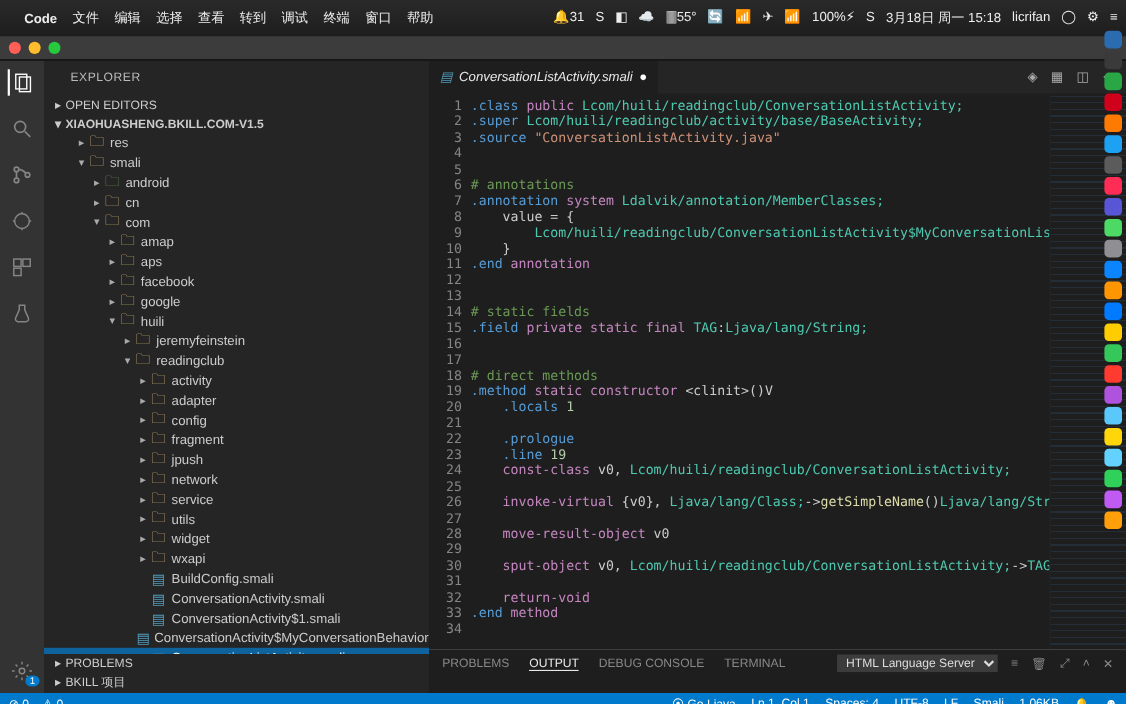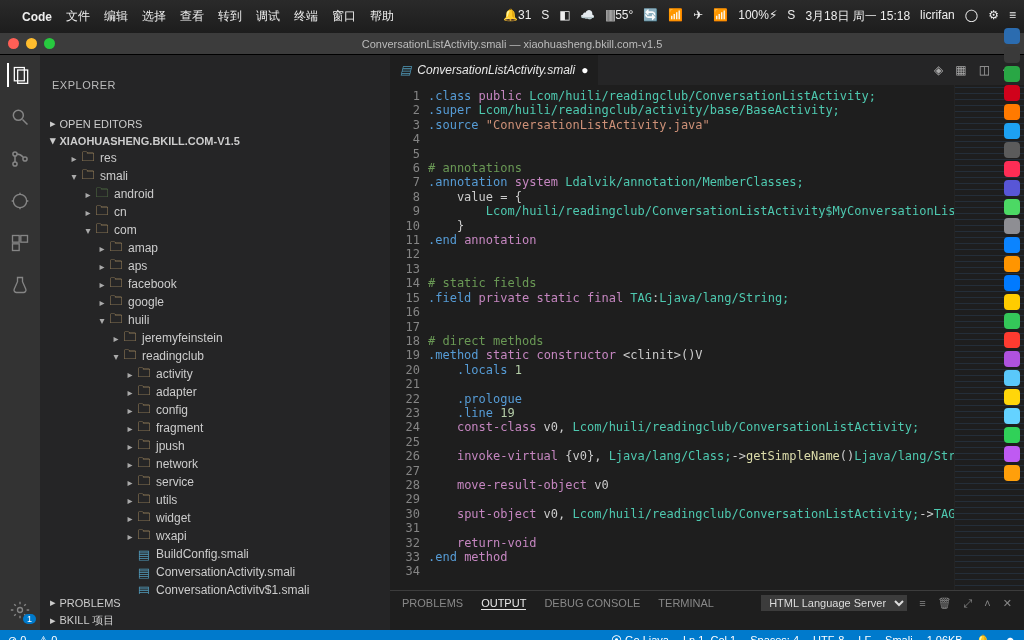--- a/index.html
+++ b/index.html
@@ -13,21 +13,21 @@
 .traffic span { width: 11px; height: 11px; border-radius: 50%; display: inline-block; }
 .tl-red { background:#ff5f56; } .tl-yel { background:#ffbd2e; } .tl-grn { background:#27c93f; }
 .titlebar .title { margin: 0 auto; }
 .workbench { display: flex; height: 575px; }
 .activitybar { width: 40px; background: #333333; display: flex; flex-direction: column; align-items: center; padding-top: 8px; gap: 18px; }
 .activitybar .aicon { width: 24px; height: 24px; color: #858585; display:flex; align-items:center; justify-content:center; }
 .activitybar .aicon.active { color: #fff; border-left: 2px solid #fff; margin-left:-2px; padding-left:2px; }
 .activitybar .bottom { margin-top: auto; margin-bottom: 8px; position: relative; }
 .badge { position:absolute; bottom:-2px; right:-4px; background:#007acc; color:#fff; border-radius:8px; font-size:9px; padding:0 4px; }
 .sidebar { width: 350px; background: #252526; display:flex; flex-direction:column; overflow:hidden; }
-.sidebar-title { padding: 24px 12px; font-size: 11px; color: #bbb; letter-spacing: .5px; }
+.sidebar-title { padding: 10px 12px; font-size: 11px; color: #bbb; letter-spacing: .5px; margin-left: 12px; }
 .section-head { padding: 2px 10px; font-size: 11px; color: #ccc; display:flex; align-items:center; gap:4px; cursor:default; }
 .section-head.bold { font-weight:700; text-transform: uppercase; }
 .tree { flex:1; overflow-y:auto; font-size: 12px; }
 .tree-row { display:flex; align-items:center; height: 18px; padding-right: 4px; color:#ccc; white-space:nowrap; overflow:hidden; text-overflow:ellipsis; }
 .tree-row.selected { background:#0e639c; color:#fff; }
 .tree-row .twisty { width:12px; text-align:center; color:#aaa; font-size:10px; }
 .tree-row .ficon { width:16px; text-align:center; margin-right:4px; font-size:13px; }
 .folder-y { color:#dcb67a; } .folder-g { color:#6a9955; }
 .file-i { color:#519aba; }
 .editor-area { flex:1; display:flex; flex-direction:column; background:#1e1e1e; min-width:0; }
@@ -79,21 +79,20 @@
       <span class="item">≡</span>
     </span>
 </div>
 
 <div class="titlebar">
   <div class="traffic">
     <span class="tl-red"></span>
     <span class="tl-yel"></span>
     <span class="tl-grn"></span>
   </div>
-  <div class="title">ConversationListActivity.smali — xiaohuasheng.bkill.com-v1.5</div>
 </div>
 
 <div class="workbench">
 
   <div class="activitybar">
     <div class="aicon active">
         <svg viewBox="0 0 24 24" fill="none" stroke="currentColor" stroke-width="1.5">
           <rect x="4" y="3" width="12" height="16"></rect>
           <rect x="8" y="6" width="12" height="16"></rect>
         </svg>

